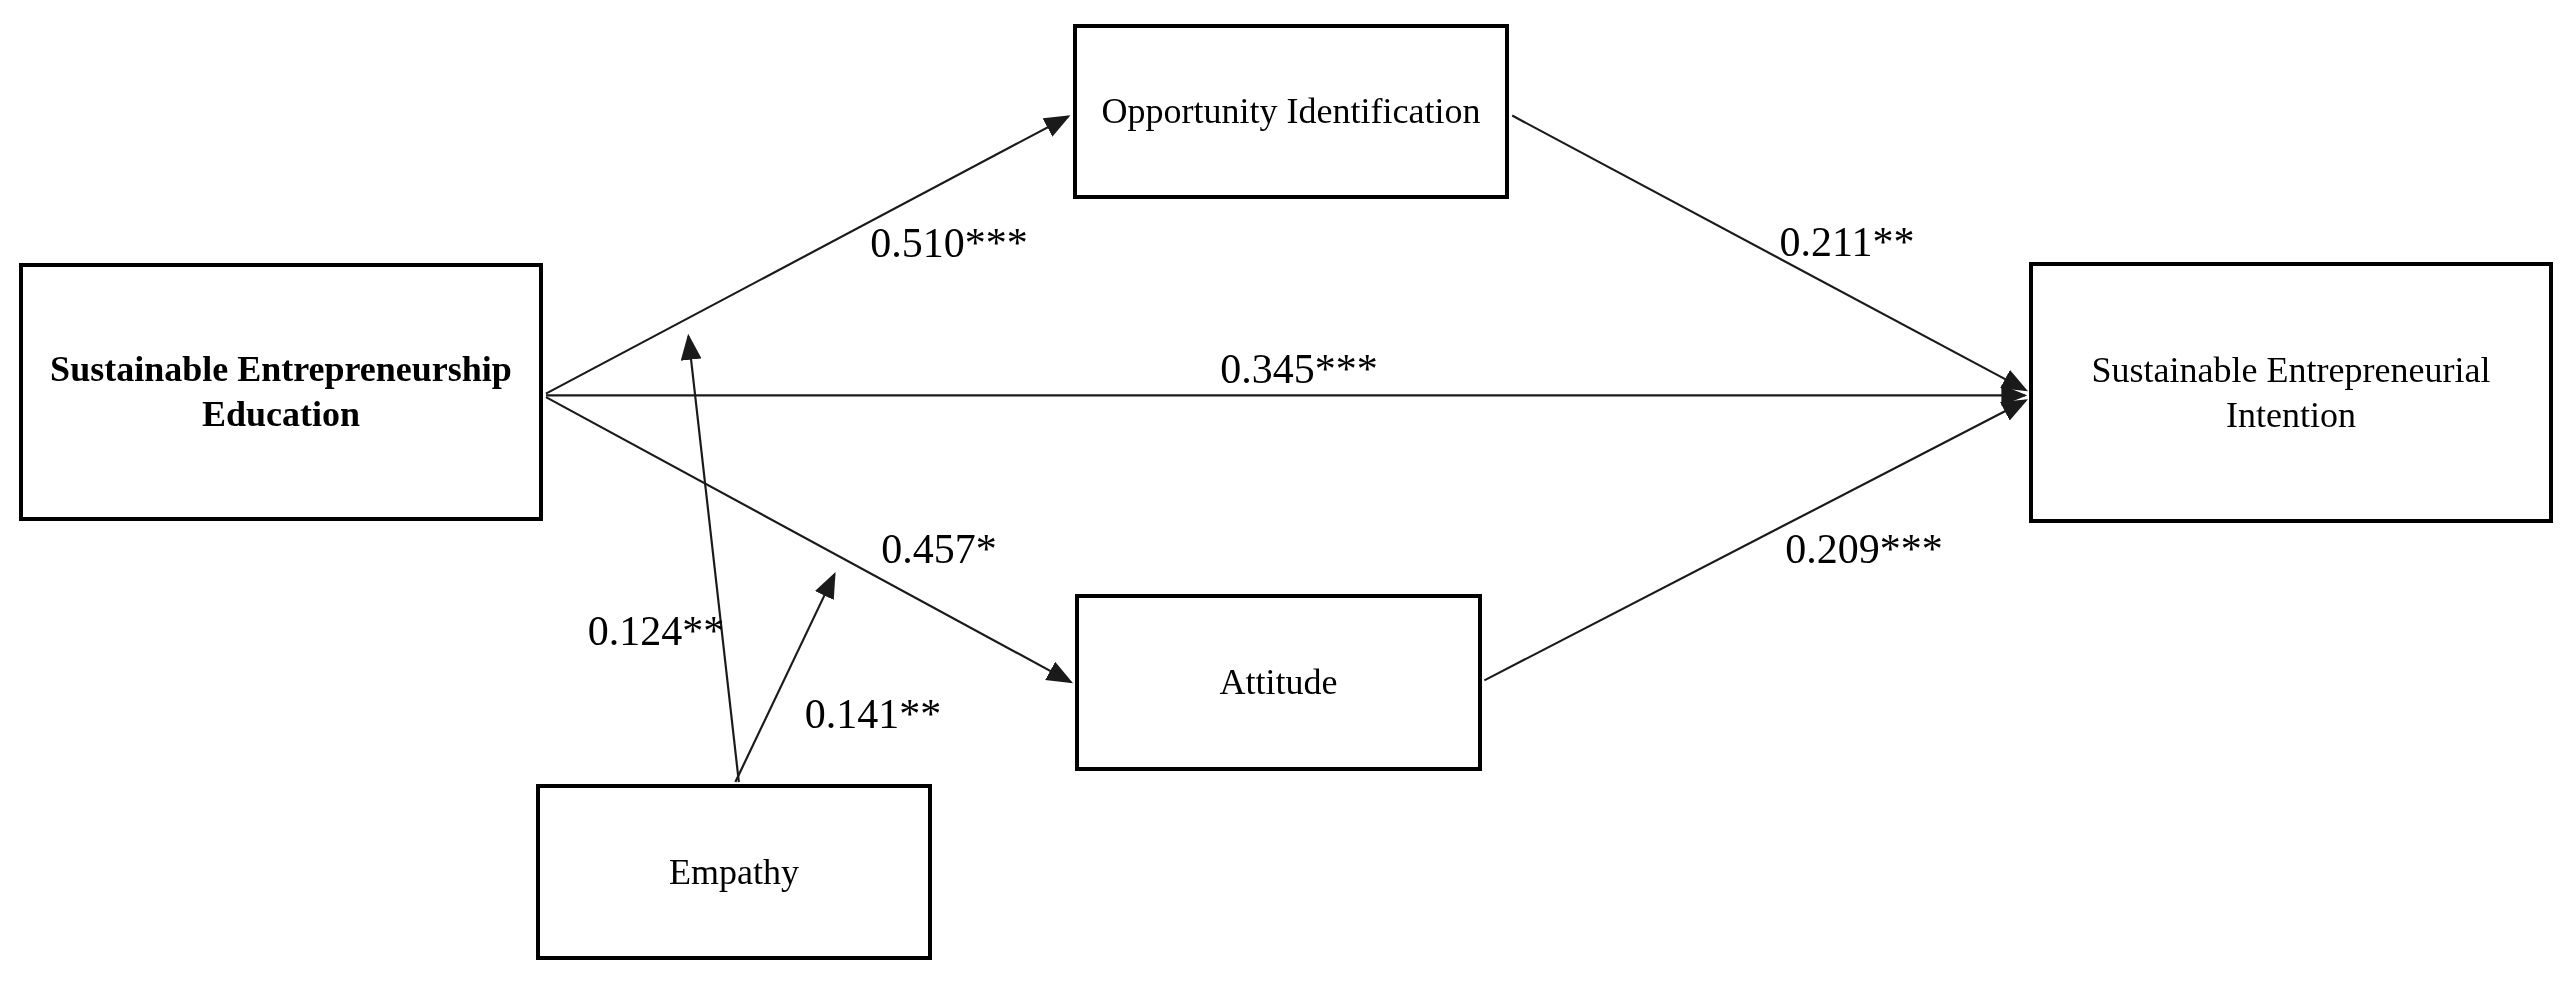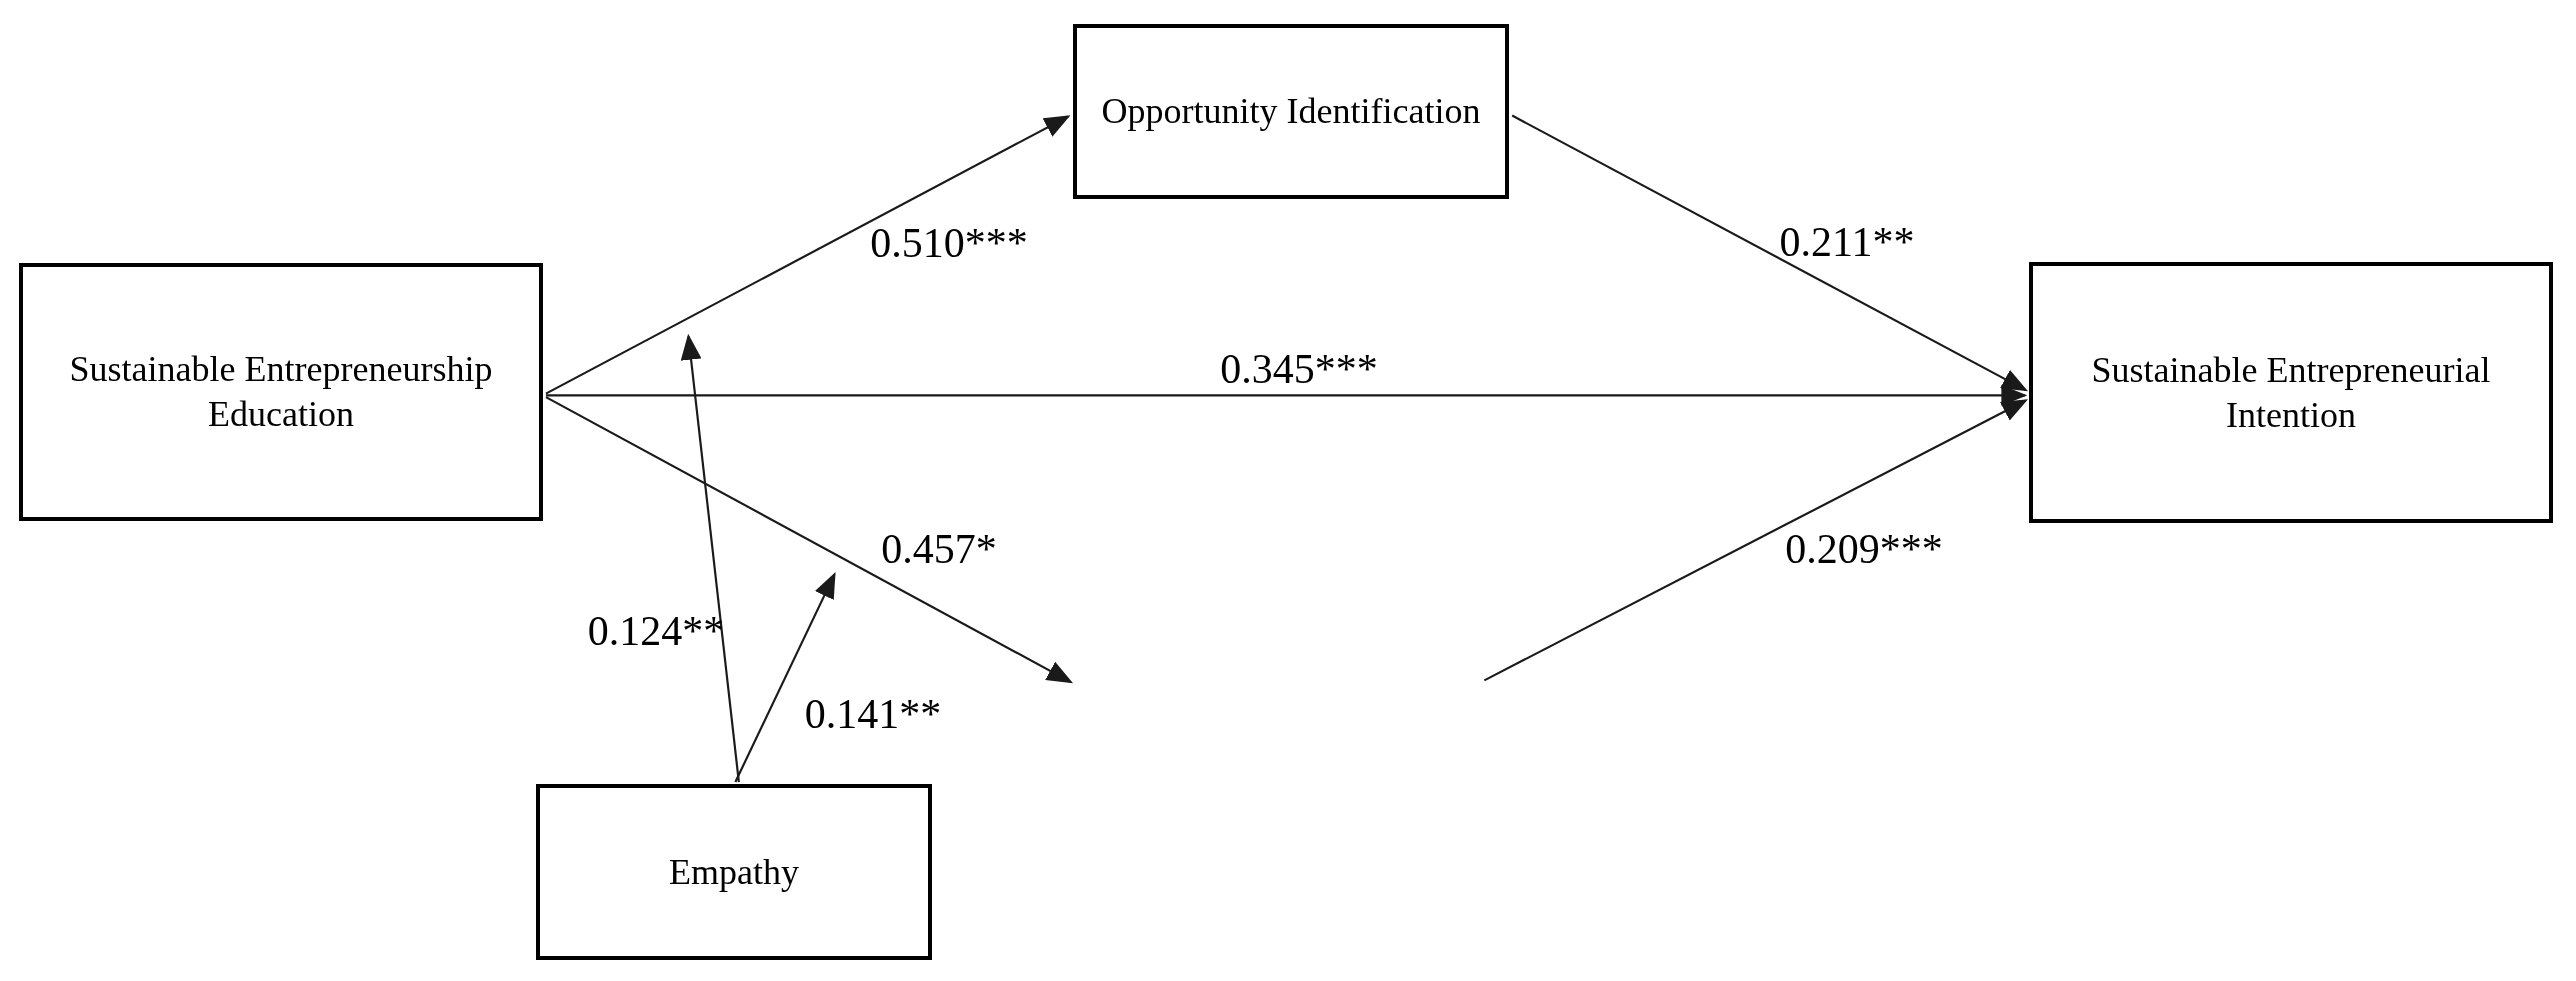--- a/index.html
+++ b/index.html
@@ -15,21 +15,21 @@
   .node{
     position:absolute;
     border:4.3px solid #000000;
     background:#ffffff;
     display:flex;align-items:center;justify-content:center;
     text-align:center;
     font-size:36px;line-height:1.25;
     box-sizing:border-box;
     padding:0 12px;
   }
-  .node-see      {left:19px;  top:263px; width:524px; height:258px;}
+  .node-see      {left:19px;  top:263px; width:524px; height:258px;font-weight:bold;}
   .node-oi       {left:1073px;top:23.5px;  width:436px; height:175px;}
   .node-attitude {left:1075px;top:594px; width:407px; height:177px;}
   .node-empathy  {left:536px; top:784px; width:396px; height:176px;}
   .node-sei      {left:2029px;top:262px; width:524px; height:261px;}
   .coef{
     position:absolute;
     transform:translate(-50%,-50%);
     font-size:42px;
     white-space:nowrap;
     color:#000000;
@@ -59,20 +59,21 @@
     <line x1="1740" y1="133" x2="2331" y2="449" stroke="#1a1a1a" stroke-width="2.5" marker-end="url(#arrow)"></line>
     <line x1="1708" y1="783" x2="2331" y2="461" stroke="#1a1a1a" stroke-width="2.5" marker-end="url(#arrow)"></line>
     <line x1="850" y1="900" x2="792" y2="387" stroke="#1a1a1a" stroke-width="2.5" marker-end="url(#arrow)"></line>
     <line x1="846" y1="900" x2="960" y2="661" stroke="#1a1a1a" stroke-width="2.5" marker-end="url(#arrow)"></line>
   </svg>
 
   <div class="node node-see">Sustainable Entrepreneurship Education</div>
 
   <div class="node node-oi">Opportunity Identification</div>
 
+  <div class="node node-attitude">Attitude</div>
 
   <div class="node node-empathy">Empathy</div>
 
   <div class="node node-sei">Sustainable Entrepreneurial Intention</div>
 
   <div class="coef coef-see-oi">0.510***</div>
 
   <div class="coef coef-oi-sei">0.211**</div>
 
   <div class="coef coef-see-sei">0.345***</div>

